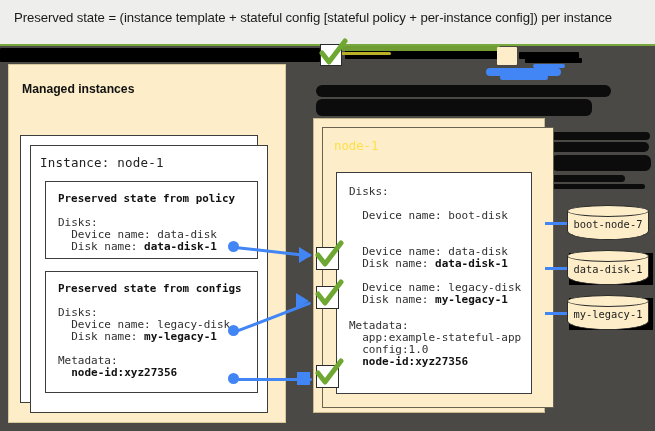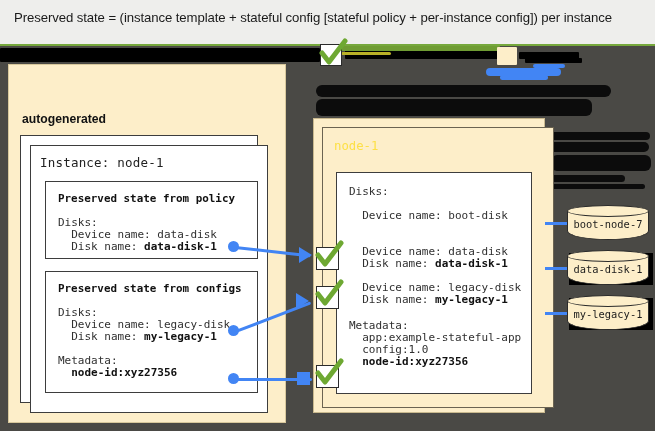--- a/index.html
+++ b/index.html
@@ -272,21 +272,21 @@
   <div class="redact-soft" style="left:549px; top:142px; width:100px; height:10px;"></div>
   <div class="redact-soft" style="left:551px; top:155px; width:100px; height:16px;"></div>
   <div class="redact-soft" style="left:547px; top:175px; width:78px; height:7px;"></div>
   <div class="redact-soft" style="left:547px; top:184px; width:98px; height:5px;"></div>
 
   <div class="caption-band"></div>
   <div class="caption-text">Preserved state = (instance template + stateful config [stateful policy + per-instance config]) per instance</div>
   <div class="green-rule"></div>
 
   <div class="panel-left"></div>
-  <div class="panel-left-sub2">autogenerated</div>
+  <div class="panel-left-title">Managed instances</div>
 
   <div class="card-back-l"></div>
   <div class="card-front-l"></div>
 
   <div class="instance-heading">Instance: node-1</div>
 
   <div class="inner-box box-policy">
     <div class="mono-head" style="position:absolute; left:12px; top:10px;">Preserved state from policy</div>
     <div class="mono" style="position:absolute; left:12px; top:34px;">Disks:</div>
     <div class="mono" style="position:absolute; left:12px; top:46px;">  Device name: data-disk</div>

